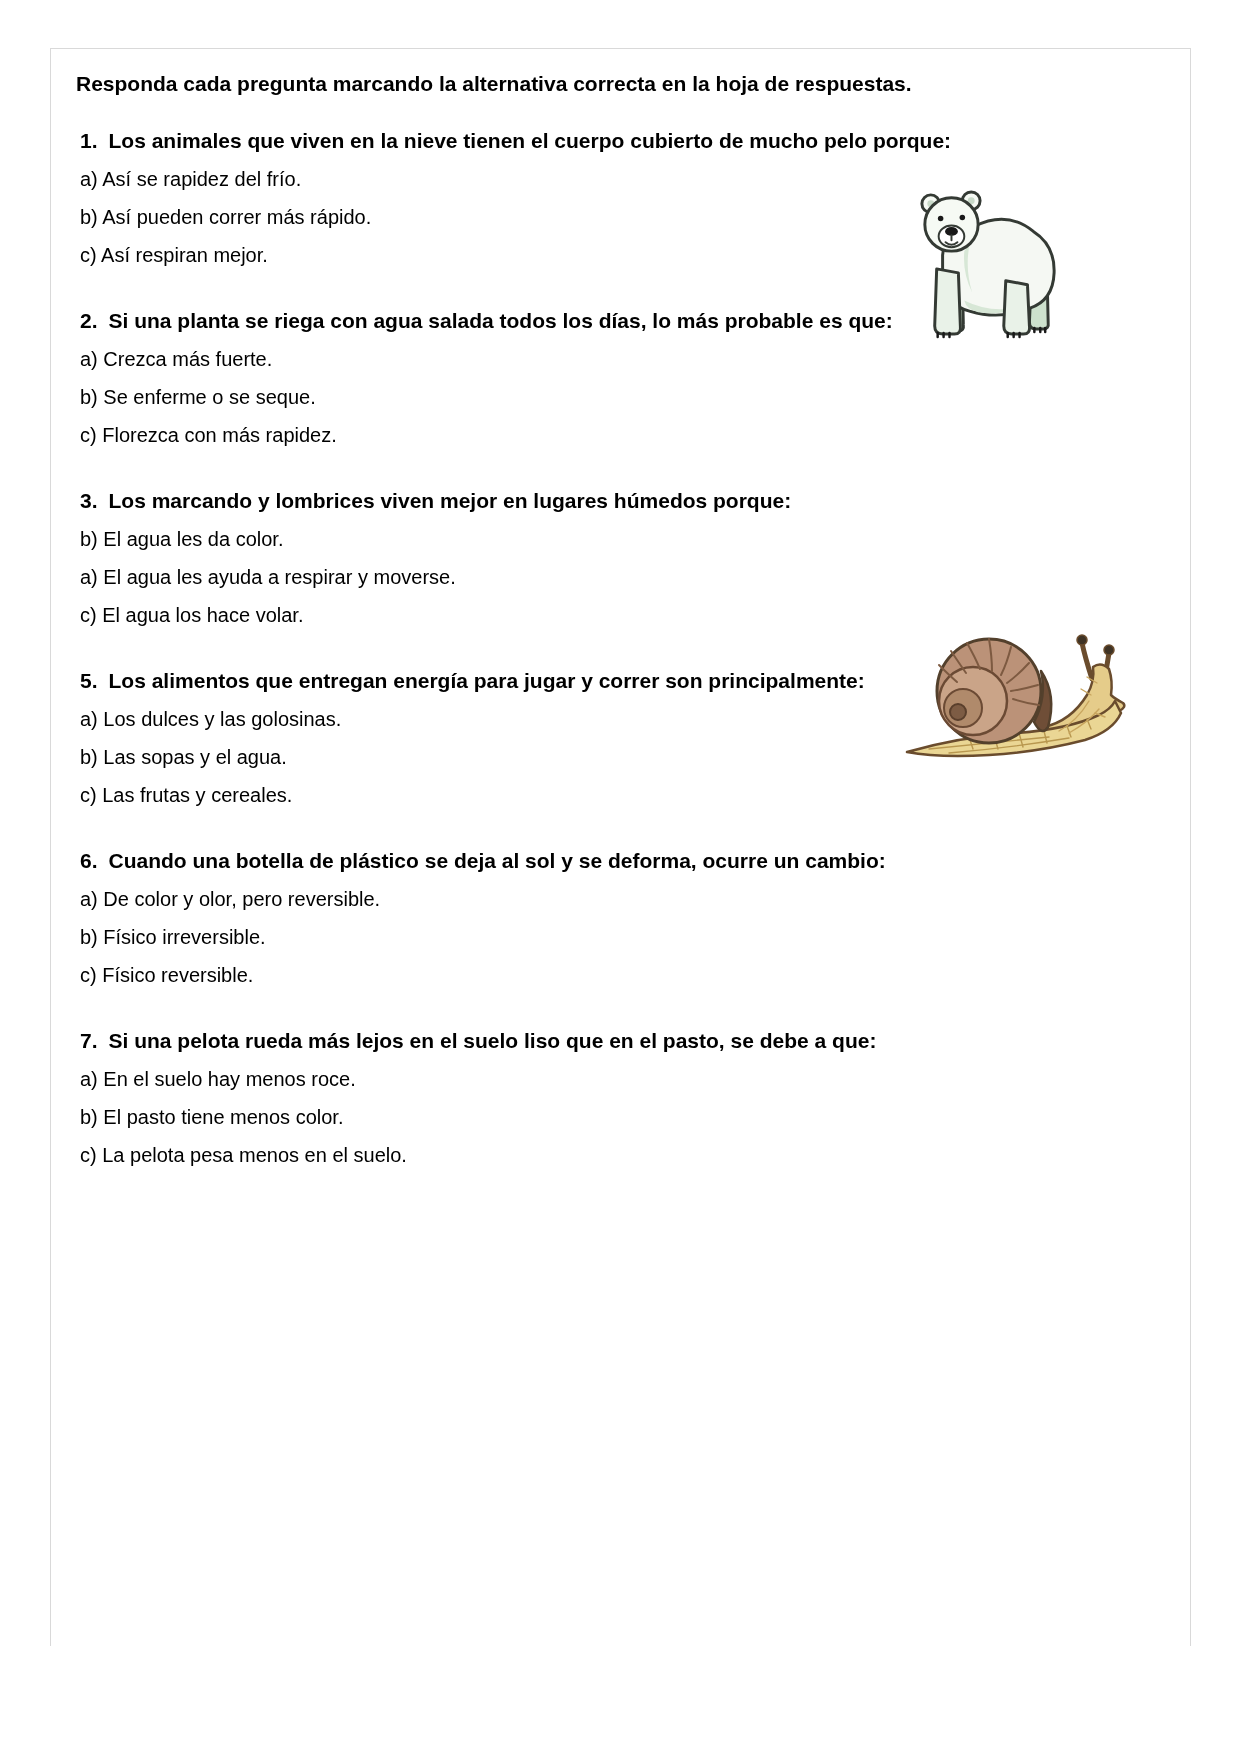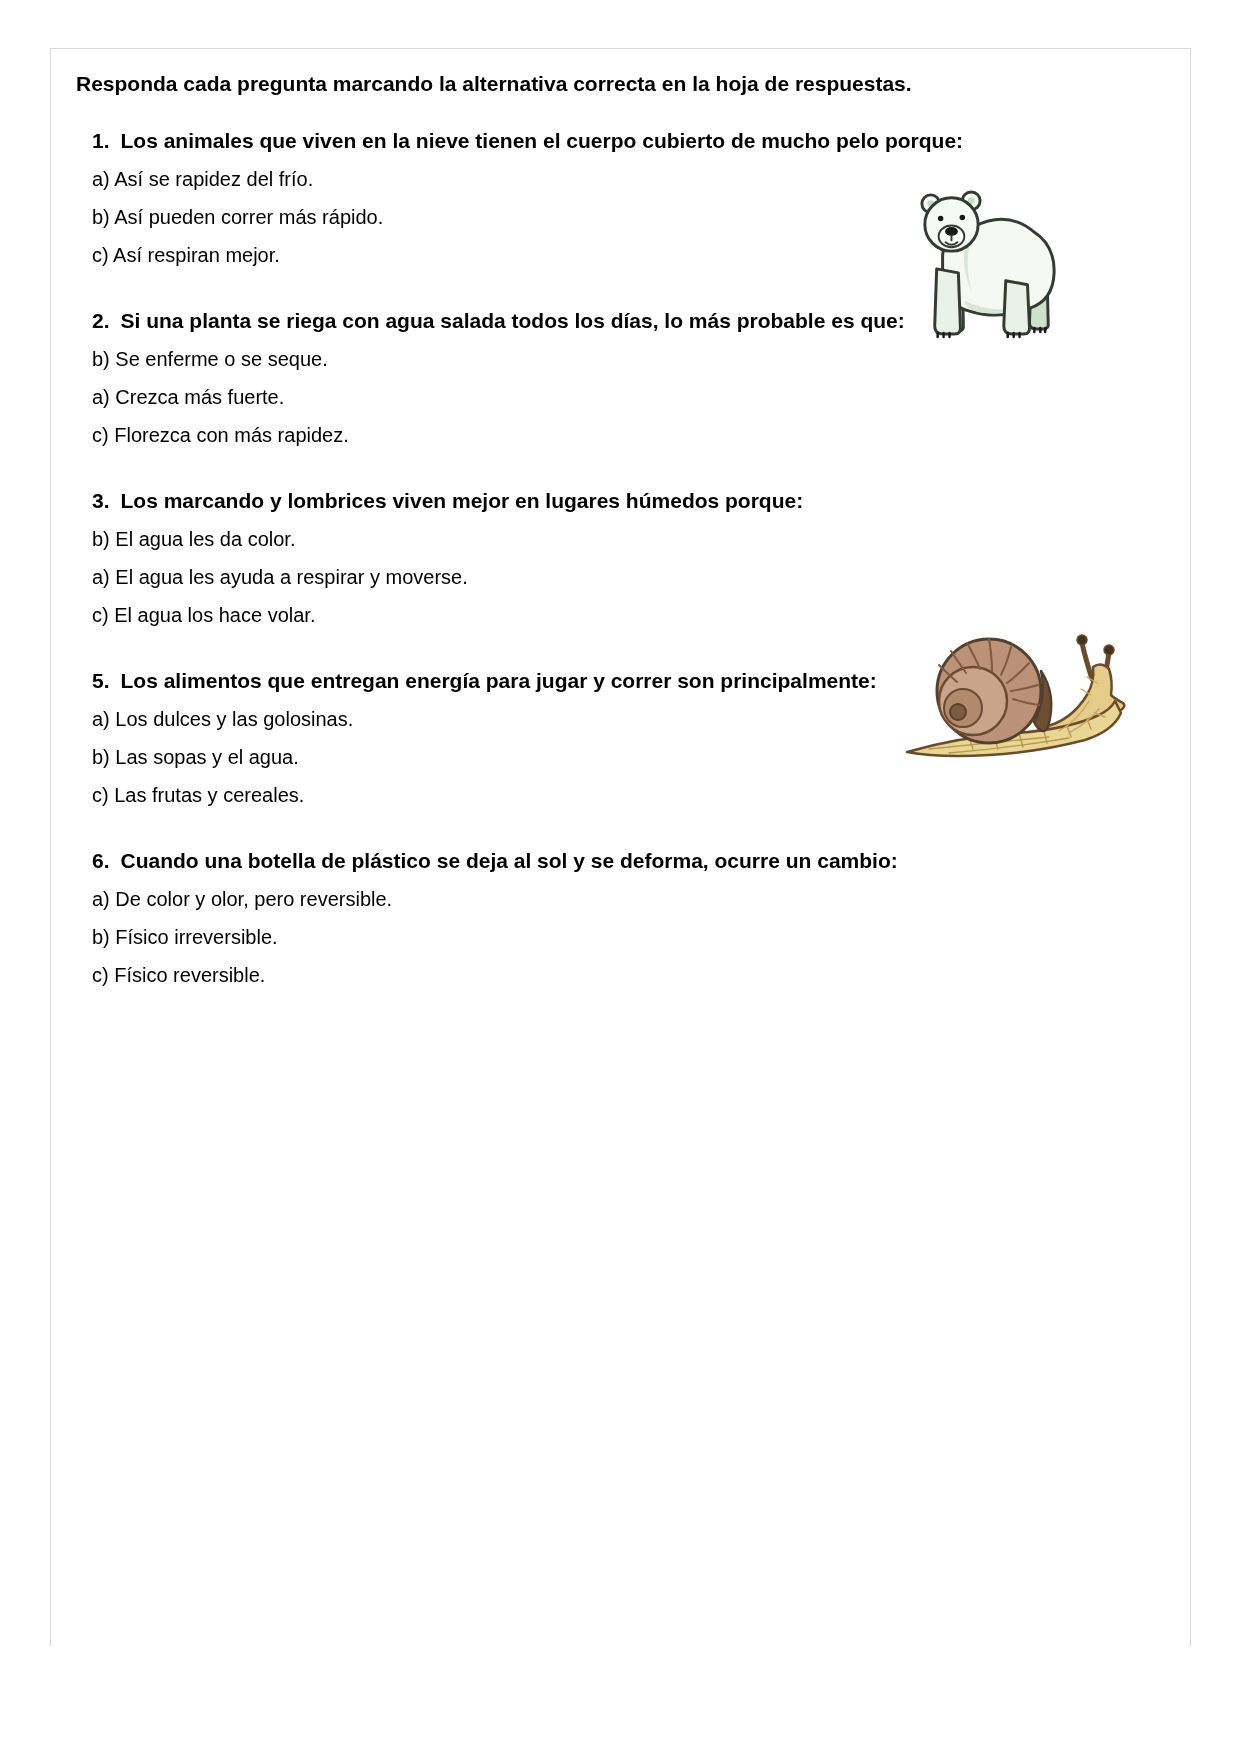--- a/index.html
+++ b/index.html
@@ -30,21 +30,21 @@
     padding: 22px 28px 0 25px;
   }
   p { margin: 0; }
   .instructions {
     font-size: 21px;
     font-weight: bold;
     line-height: 26px;
     margin-bottom: 31px;
     white-space: nowrap;
   }
-  .question-block { margin: 16px; }
+  .question-block { margin: 4px; }
   .question {
     font-size: 21px;
     font-weight: bold;
     line-height: 26px;
     margin-bottom: 12px;
     white-space: nowrap;
   }
   .question-block + .question-block .question { margin-top: 40px; }
   .qnum { margin-right: 11px; }
   .option {
@@ -74,22 +74,22 @@
 
       <section class="question-block">
         <p class="question"><span class="qnum">1.</span><span>Los animales que viven en la nieve tienen el cuerpo cubierto de mucho pelo porque:</span></p>
         <p class="option">a) Así se rapidez del frío.</p>
         <p class="option">b) Así pueden correr más rápido.</p>
         <p class="option">c) Así respiran mejor.</p>
       </section>
 
       <section class="question-block">
         <p class="question"><span class="qnum">2.</span><span>Si una planta se riega con agua salada todos los días, lo más probable es que:</span></p>
+        <p class="option">a) Crezca más fuerte.</p>
         <p class="option">b) Se enferme o se seque.</p>
-        <p class="option">a) Crezca más fuerte.</p>
         <p class="option">c) Florezca con más rapidez.</p>
       </section>
 
       <section class="question-block">
         <p class="question"><span class="qnum">3.</span><span>Los marcando y lombrices viven mejor en lugares húmedos porque:</span></p>
         <p class="option">b) El agua les da color.</p>
         <p class="option">a) El agua les ayuda a respirar y moverse.</p>
         <p class="option">c) El agua los hace volar.</p>
       </section>
 
@@ -101,20 +101,26 @@
         <p class="option">c) Las frutas y cereales.</p>
       </section>
 
       <section class="question-block">
         <p class="question"><span class="qnum">6.</span><span>Cuando una botella de plástico se deja al sol y se deforma, ocurre un cambio:</span></p>
         <p class="option">a) De color y olor, pero reversible.</p>
         <p class="option">b) Físico irreversible.</p>
         <p class="option">c) Físico reversible.</p>
       </section>
 
+      <section class="question-block">
+        <p class="question"><span class="qnum">7.</span><span>Si una pelota rueda más lejos en el suelo liso que en el pasto, se debe a que:</span></p>
+        <p class="option">a) En el suelo hay menos roce.</p>
+        <p class="option">b) El pasto tiene menos color.</p>
+        <p class="option">c) La pelota pesa menos en el suelo.</p>
+      </section>
 
     </div>
 
     <figure class="illustration bear-figure">
       <svg viewBox="0 0 150 160" xmlns="http://www.w3.org/2000/svg">
         <g stroke="#343a34" stroke-width="3" stroke-linejoin="round" stroke-linecap="round">
 
           <path d="M34 92 L31 144 Q31 151 38 151 L46 151 Q52 151 51 144 L50 96 Z" fill="#cde1cd"></path>
           <path d="M120 96 L118 142 Q118 149 125 149 L132 149 Q138 149 137 142 L136 100 Z" fill="#cde1cd"></path>
 

